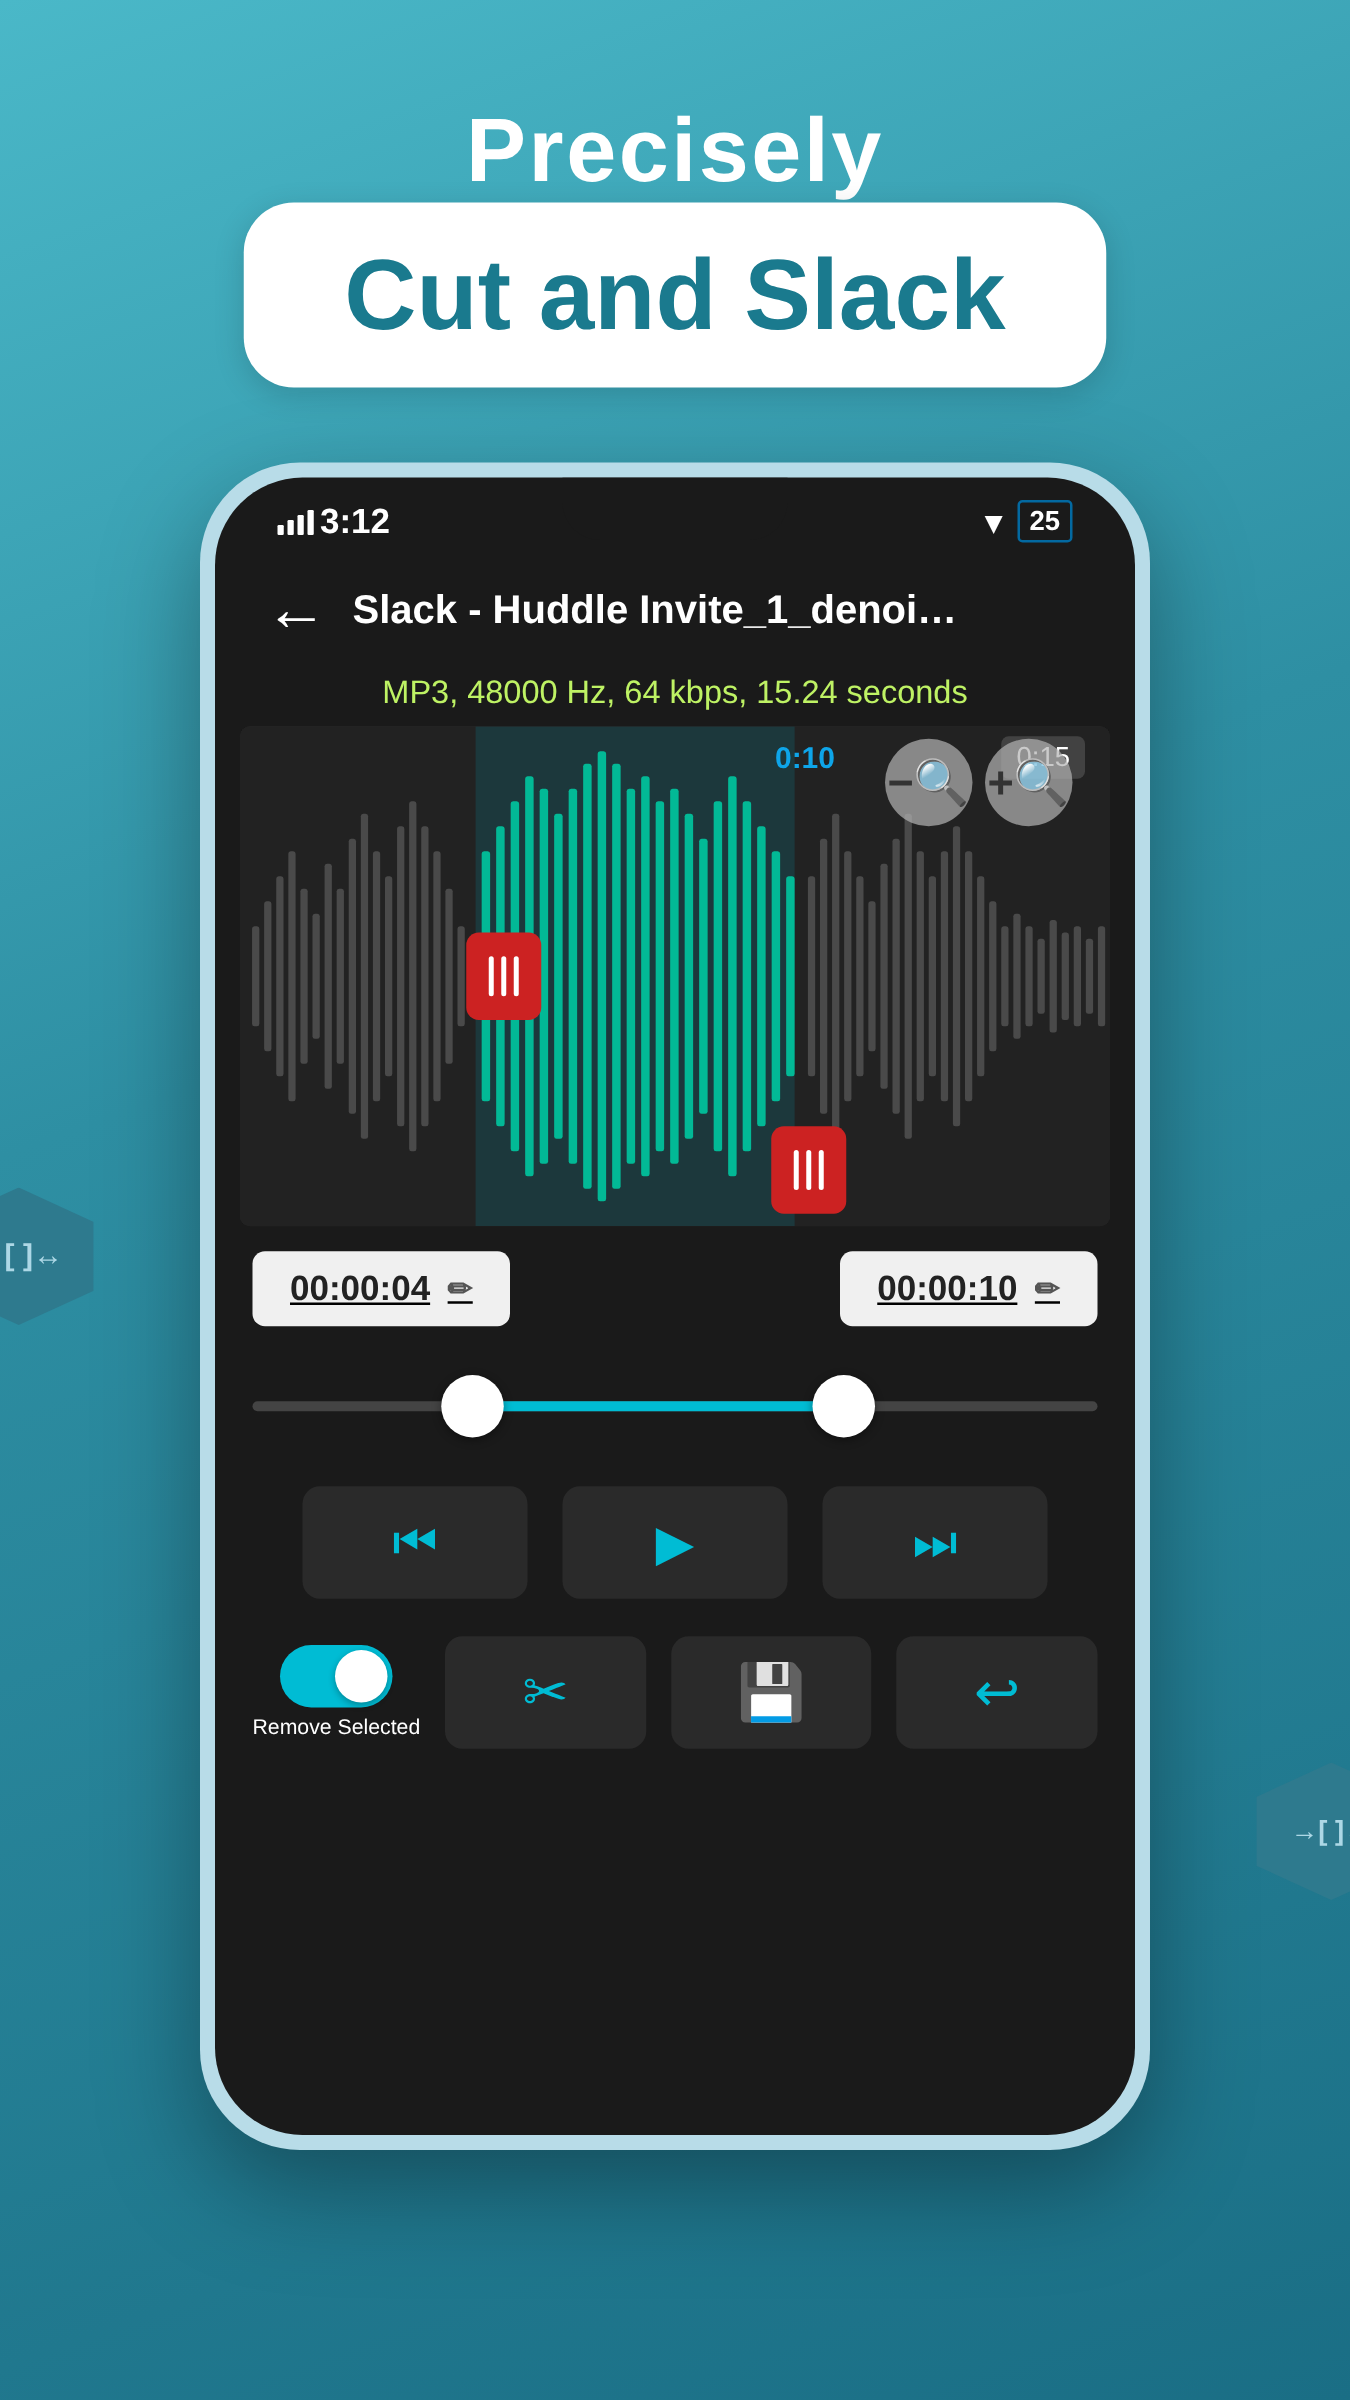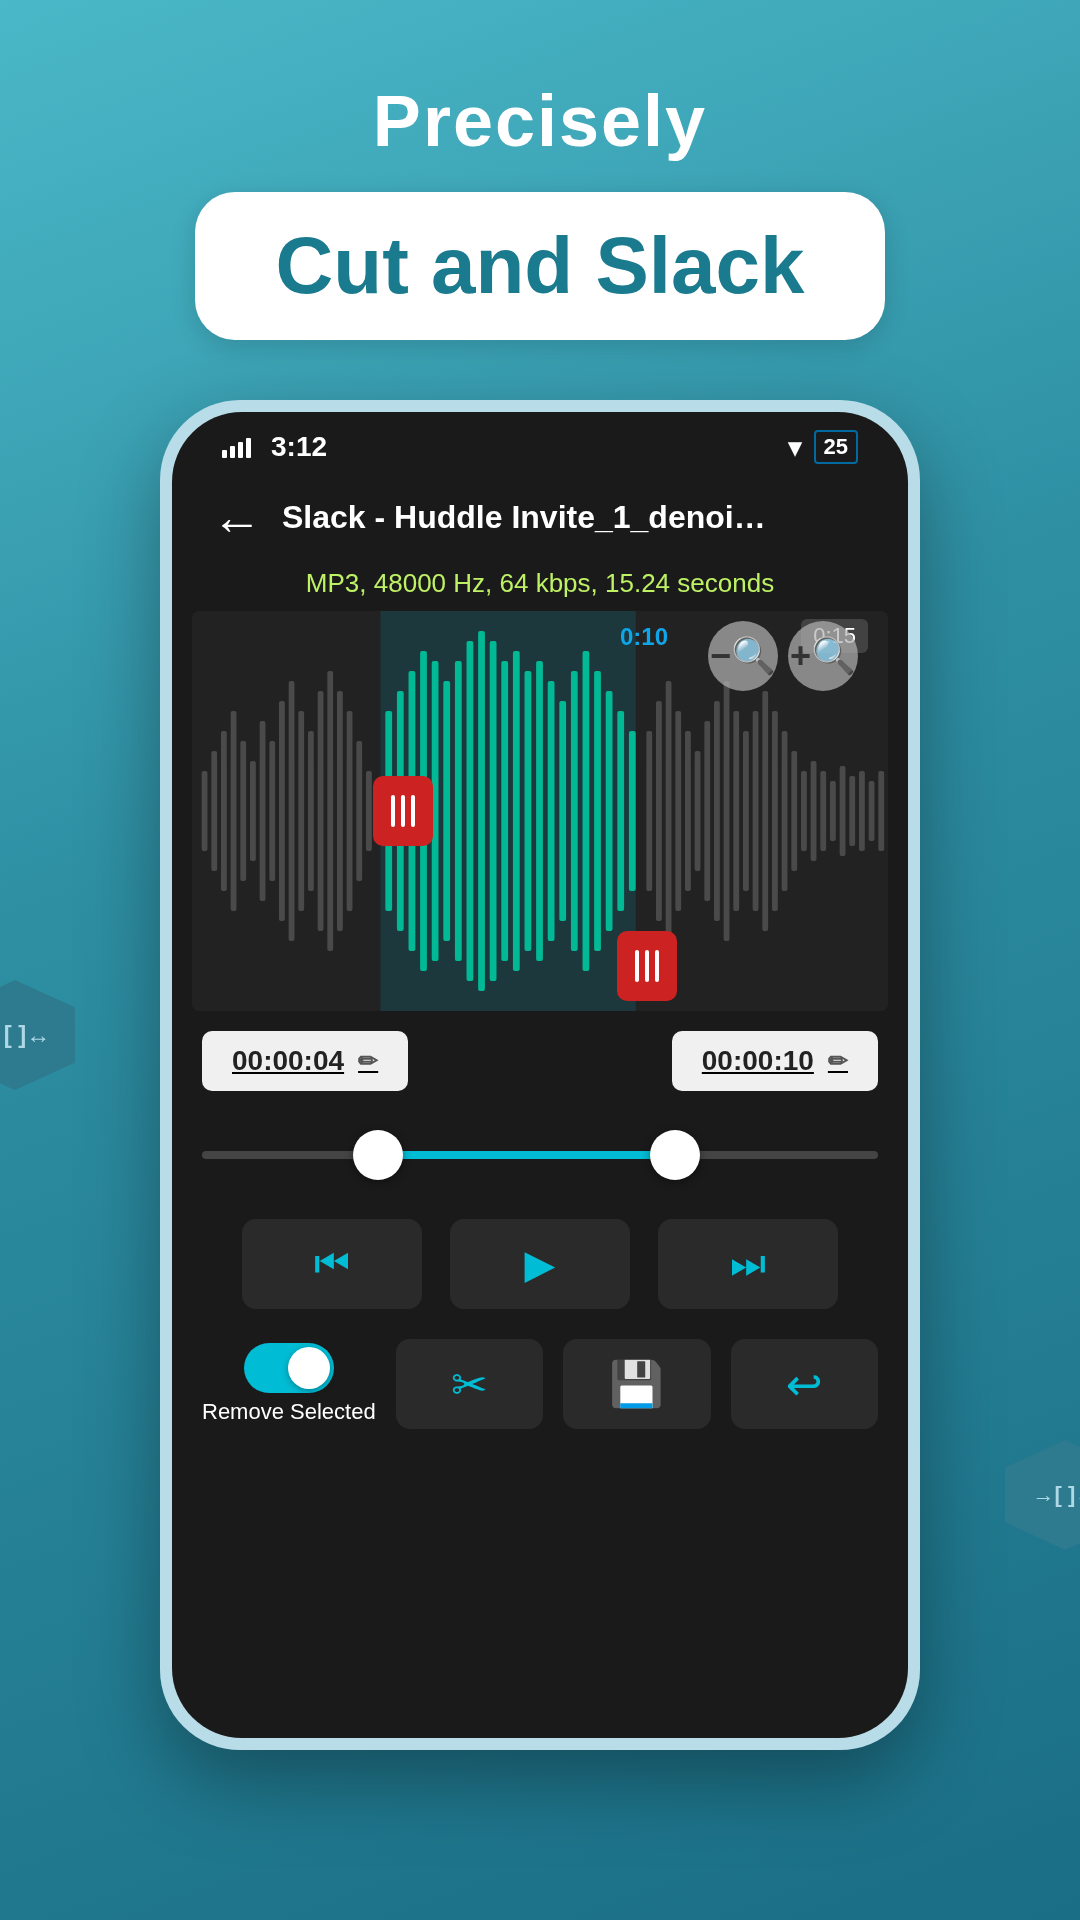--- a/index.html
+++ b/index.html
@@ -11,21 +11,20 @@
       font-family: 'Arial', sans-serif;
       overflow: hidden;
       position: relative;
     }
 
     .header-section {
       display: flex;
       flex-direction: column;
       align-items: center;
       padding-top: 80px;
-      gap: 30px;
     }
 
     .precisely-text {
       color: white;
       font-size: 72px;
       font-weight: 700;
       letter-spacing: 2px;
     }
 
     .cut-trim-badge {
@@ -83,21 +82,21 @@
     .status-bar {
       display: flex;
       justify-content: space-between;
       align-items: center;
       padding: 18px 50px 8px;
       color: white;
       font-size: 28px;
       font-weight: 600;
     }
 
-    .status-left { display: flex; align-items: center; gap: 20px; }
+    .status-left { display: flex; align-items: center; gap: 5px; }
     .status-right { display: flex; align-items: center; gap: 12px; }
 
     .signal-bars {
       display: flex;
       align-items: flex-end;
       gap: 3px;
       height: 22px;
     }
 
     .signal-bar {
@@ -326,21 +325,21 @@
       top: 4px;
       width: 42px;
       height: 42px;
       background: white;
       border-radius: 50%;
       box-shadow: 0 2px 6px rgba(0,0,0,0.3);
     }
 
     .toggle-label {
       color: white;
-      font-size: 22px;
+      font-size: 17px;
       white-space: nowrap;
     }
 
     .action-btn {
       background: #2a2a2a;
       border: none;
       border-radius: 14px;
       width: 170px;
       height: 90px;
       display: flex;

